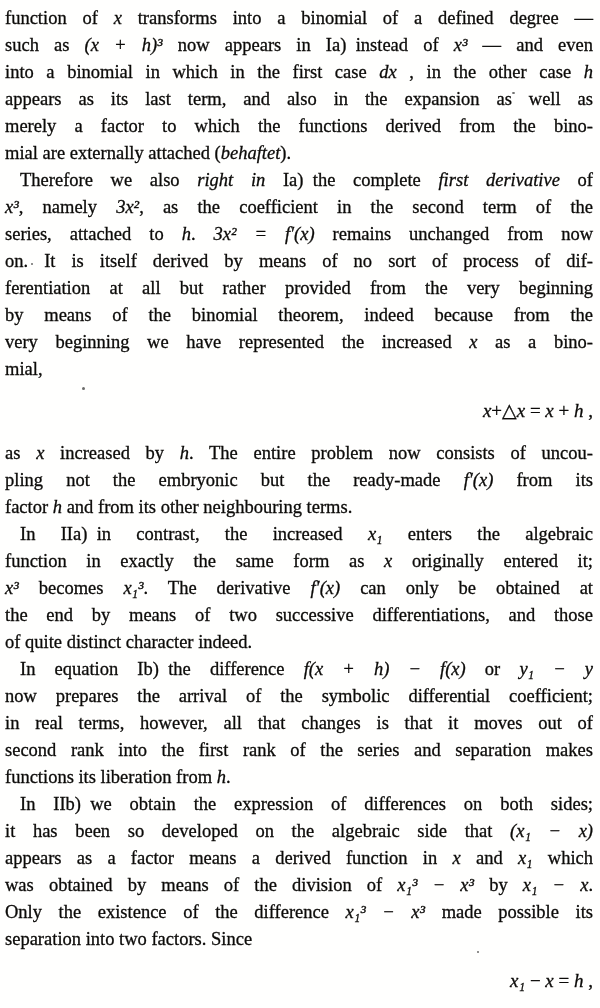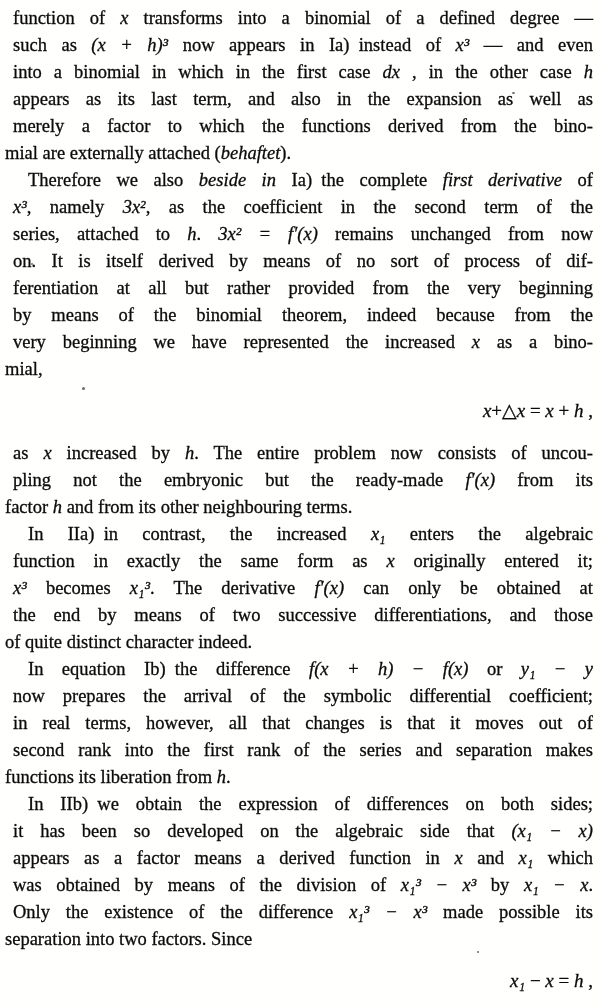--- a/index.html
+++ b/index.html
@@ -13,21 +13,21 @@
     -webkit-text-stroke:0.3px currentColor;
   }
   .text-column{position:absolute;top:5px;left:5px;right:7px;}
   .paragraph{margin:0;padding:0;}
   .line{
     font-size:18.5px;
     line-height:27px;
     white-space:normal;
     text-justify:inter-word;
   }
-  .line.just{text-align:justify;text-align-last:justify;margin-left:8px;}
+  .line.just{text-align:justify;text-align-last:justify;}
   .line.indent{text-indent:15px;}
   .it{font-style:italic;}
   .equation{
     font-size:19px;
     line-height:27px;
     text-align:right;
     margin:14px 0 16px 0;
   }
   .equation:last-child{margin-bottom:4px;}
   .speck{
@@ -42,21 +42,21 @@
   <div class="text-column">
       <div class="paragraph">
         <div class="line just"><span>function of </span><span class="it">x</span><span> transforms into a binomial of a defined degree —</span></div>
         <div class="line just"><span>such as </span><span class="it">(x + h)³</span><span> now appears in Ia) instead of </span><span class="it">x³</span><span> — and even</span></div>
         <div class="line just"><span>into a binomial in which in the first case </span><span class="it">dx</span><span> , in the other case </span><span class="it">h</span></div>
         <div class="line just"><span>appears as its last term, and also in the expansion as well as</span></div>
         <div class="line just"><span>merely a factor to which the functions derived from the bino-</span></div>
         <div class="line"><span>mial are externally attached (</span><span class="it">behaftet</span><span>).</span></div>
       </div>
       <div class="paragraph">
-        <div class="line just indent"><span>Therefore we also </span><span class="it">beside in</span><span> Ia) the complete </span><span class="it">first derivative</span><span> of</span></div>
+        <div class="line just indent"><span>Therefore we also </span><span class="it">right in</span><span> Ia) the complete </span><span class="it">first derivative</span><span> of</span></div>
         <div class="line just"><span class="it">x³</span><span>, namely </span><span class="it">3x²</span><span>, as the coefficient in the second term of the</span></div>
         <div class="line just"><span>series, attached to </span><span class="it">h</span><span>. </span><span class="it">3x² = f′(x)</span><span> remains unchanged from now</span></div>
         <div class="line just"><span>on. It is itself derived by means of no sort of process of dif-</span></div>
         <div class="line just"><span>ferentiation at all but rather provided from the very beginning</span></div>
         <div class="line just"><span>by means of the binomial theorem, indeed because from the</span></div>
         <div class="line just"><span>very beginning we have represented the increased </span><span class="it">x</span><span> as a bino-</span></div>
         <div class="line"><span>mial,</span></div>
       </div>
       <div class="equation"><span class="it">x</span><span>+△</span><span class="it">x</span><span> = </span><span class="it">x</span><span> + </span><span class="it">h</span><span> ,</span></div>
       <div class="paragraph">

